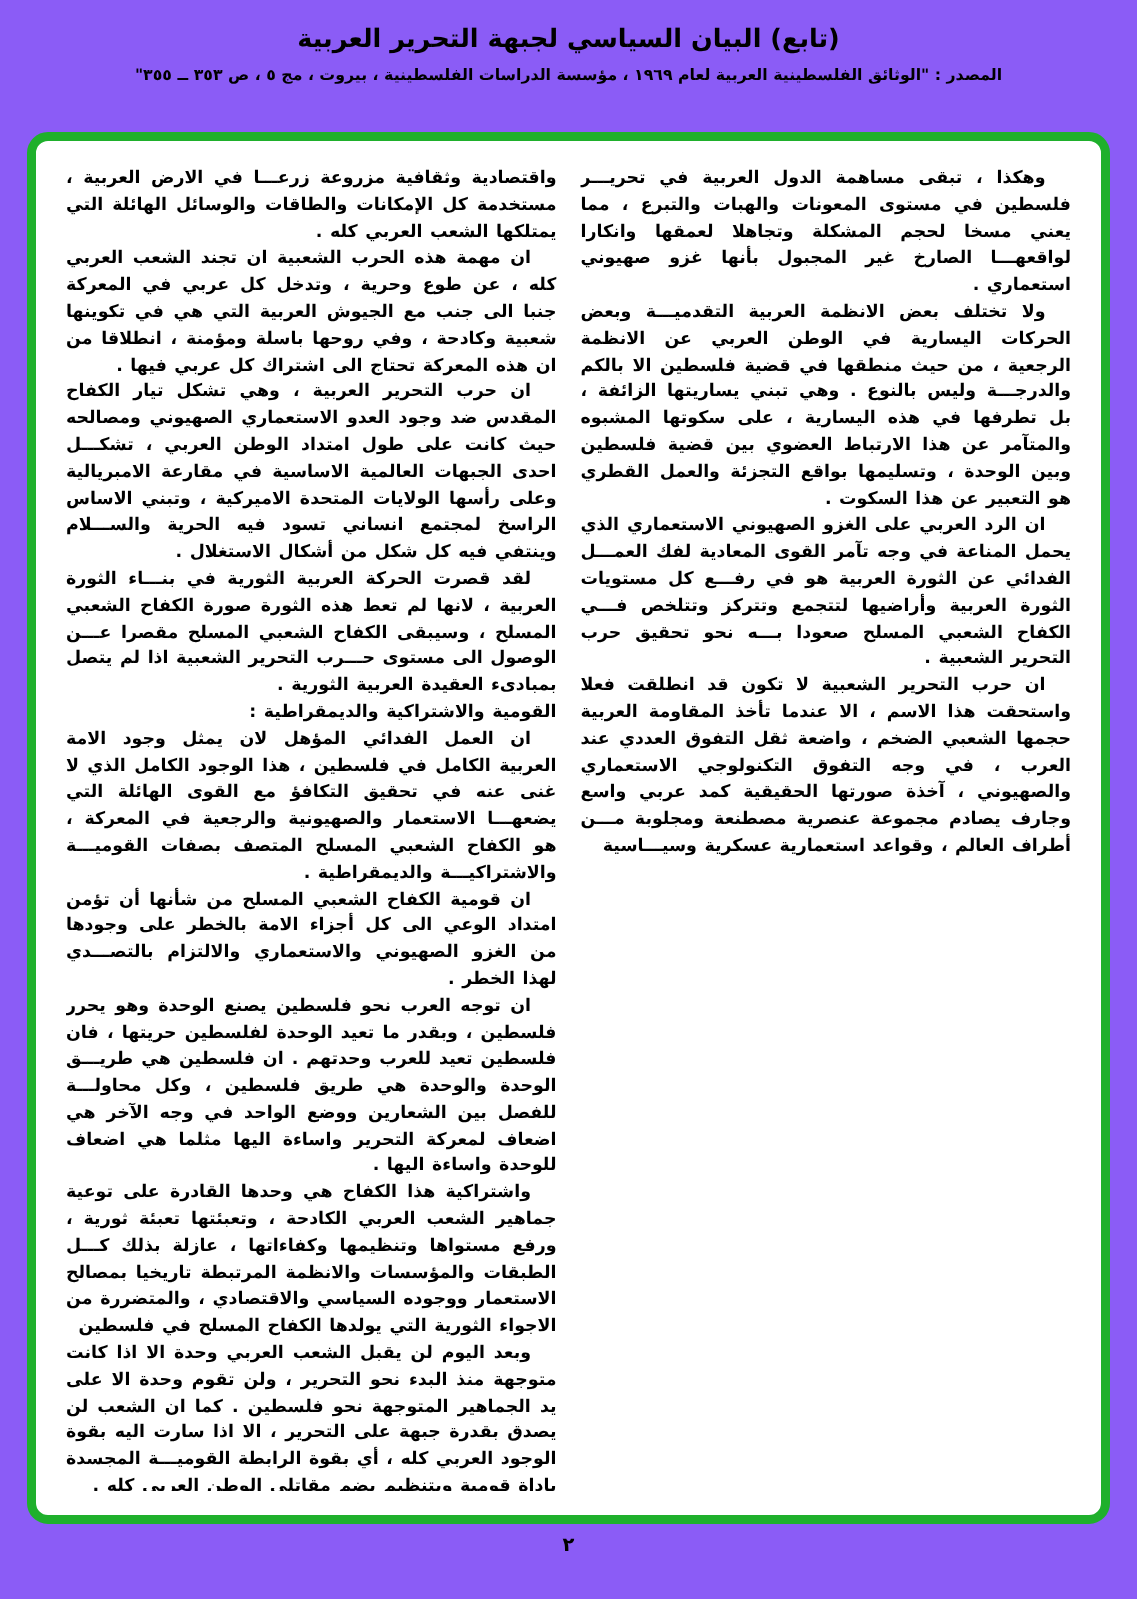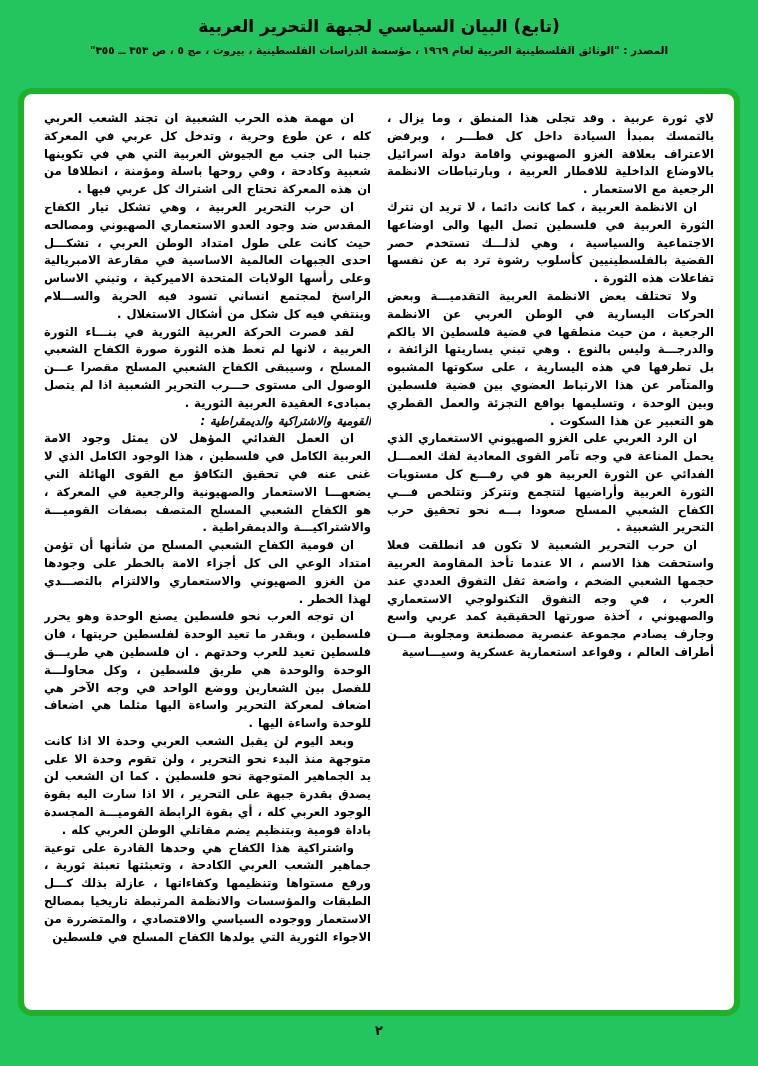--- a/index.html
+++ b/index.html
@@ -8,21 +8,21 @@
     width: 758px;
     height: 1066px;
     background: #ffffff;
     font-family: "DejaVu Sans", sans-serif;
     color: #000;
   }
   .page {
     position: relative;
     width: 758px;
     height: 1066px;
-    background: #22c55e;
+    background: #8b5cf6;
     overflow: hidden;
   }
   .header {
     position: absolute;
     top: 16px;
     left: 0;
     width: 100%;
     text-align: center;
     direction: rtl;
   }
@@ -68,21 +68,20 @@
     text-justify: inter-word;
     direction: rtl;
     word-spacing: 1px;
   }
   .column p.para { text-indent: 17px; }
   .column p.cont { text-indent: 0; }
   .column p.heading {
     text-indent: 0;
     font-weight: 800;
     text-align: right;
-    font-style: italic;
   }
   .page-number {
     position: absolute;
     top: 1023px;
     left: 0;
     width: 100%;
     text-align: center;
     font-size: 13px;
     font-weight: 700;
   }
@@ -93,35 +92,35 @@
 <div class="page">
 
   <div class="header">
     <div class="title">(تابع) البيان السياسي لجبهة التحرير العربية</div>
     <div class="source">المصدر : "الوثائق الفلسطينية العربية لعام ١٩٦٩ ، مؤسسة الدراسات الفلسطينية ، بيروت ، مج ٥ ، ص ٣٥٣ ــ ٣٥٥"</div>
   </div>
 
   <div class="content-box">
     <div class="columns">
       <div class="column">
-          <p class="cont">لاي ثورة عربية . وقد تجلى هذا المنطق ، وما يزال ، بالتمسك بمبدأ السيادة داخل كل قطـــر ، وبرفض الاعتراف بعلاقة الغزو الصهيوني واقامة دولة اسرائيل بالاوضاع الداخلية للاقطار العربية ، وبارتباطات الانظمة الرجعية مع الاستعمار .</p>
-          <p class="para">ان الانظمة العربية ، كما كانت دائما ، لا تريد ان تترك الثورة العربية في فلسطين تصل اليها والى اوضاعها الاجتماعية والسياسية ، وهي لذلـــك تستخدم حصر القضية بالفلسطينيين كأسلوب رشوة ترد به عن نفسها تفاعلات هذه الثورة .</p>
+          <p class="para">وهكذا ، تبقى مساهمة الدول العربية في تحريـــر فلسطين في مستوى المعونات والهبات والتبرع ، مما يعني مسخا لحجم المشكلة وتجاهلا لعمقها وانكارا لواقعهـــا الصارخ غير المجبول بأنها غزو صهيوني استعماري .</p>
           <p class="para">ولا تختلف بعض الانظمة العربية التقدميـــة وبعض الحركات اليسارية في الوطن العربي عن الانظمة الرجعية ، من حيث منطقها في قضية فلسطين الا بالكم والدرجـــة وليس بالنوع . وهي تبني يساريتها الزائفة ، بل تطرفها في هذه اليسارية ، على سكوتها المشبوه والمتآمر عن هذا الارتباط العضوي بين قضية فلسطين وبين الوحدة ، وتسليمها بواقع التجزئة والعمل القطري هو التعبير عن هذا السكوت .</p>
           <p class="para">ان الرد العربي على الغزو الصهيوني الاستعماري الذي يحمل المناعة في وجه تآمر القوى المعادية لفك العمـــل الفدائي عن الثورة العربية هو في رفـــع كل مستويات الثورة العربية وأراضيها لتتجمع وتتركز وتتلخص فـــي الكفاح الشعبي المسلح صعودا بـــه نحو تحقيق حرب التحرير الشعبية .</p>
           <p class="para">ان حرب التحرير الشعبية لا تكون قد انطلقت فعلا واستحقت هذا الاسم ، الا عندما تأخذ المقاومة العربية حجمها الشعبي الضخم ، واضعة ثقل التفوق العددي عند العرب ، في وجه التفوق التكنولوجي الاستعماري والصهيوني ، آخذة صورتها الحقيقية كمد عربي واسع وجارف يصادم مجموعة عنصرية مصطنعة ومجلوبة مـــن أطراف العالم ، وقواعد استعمارية عسكرية وسيـــاسية</p>
         </div>
       <div class="column">
+          <p class="cont">واقتصادية وثقافية مزروعة زرعـــا في الارض العربية ، مستخدمة كل الإمكانات والطاقات والوسائل الهائلة التي يمتلكها الشعب العربي كله .</p>
           <p class="para">ان مهمة هذه الحرب الشعبية ان تجند الشعب العربي كله ، عن طوع وحرية ، وتدخل كل عربي في المعركة جنبا الى جنب مع الجيوش العربية التي هي في تكوينها شعبية وكادحة ، وفي روحها باسلة ومؤمنة ، انطلاقا من ان هذه المعركة تحتاج الى اشتراك كل عربي فيها .</p>
           <p class="para">ان حرب التحرير العربية ، وهي تشكل تيار الكفاح المقدس ضد وجود العدو الاستعماري الصهيوني ومصالحه حيث كانت على طول امتداد الوطن العربي ، تشكـــل احدى الجبهات العالمية الاساسية في مقارعة الامبريالية وعلى رأسها الولايات المتحدة الاميركية ، وتبني الاساس الراسخ لمجتمع انساني تسود فيه الحرية والســـلام وينتفي فيه كل شكل من أشكال الاستغلال .</p>
           <p class="para">لقد قصرت الحركة العربية الثورية في بنـــاء الثورة العربية ، لانها لم تعط هذه الثورة صورة الكفاح الشعبي المسلح ، وسيبقى الكفاح الشعبي المسلح مقصرا عـــن الوصول الى مستوى حـــرب التحرير الشعبية اذا لم يتصل بمبادىء العقيدة العربية الثورية .</p>
           <p class="heading">القومية والاشتراكية والديمقراطية :</p>
           <p class="para">ان العمل الفدائي المؤهل لان يمثل وجود الامة العربية الكامل في فلسطين ، هذا الوجود الكامل الذي لا غنى عنه في تحقيق التكافؤ مع القوى الهائلة التي يضعهـــا الاستعمار والصهيونية والرجعية في المعركة ، هو الكفاح الشعبي المسلح المتصف بصفات القوميـــة والاشتراكيـــة والديمقراطية .</p>
           <p class="para">ان قومية الكفاح الشعبي المسلح من شأنها أن تؤمن امتداد الوعي الى كل أجزاء الامة بالخطر على وجودها من الغزو الصهيوني والاستعماري والالتزام بالتصـــدي لهذا الخطر .</p>
           <p class="para">ان توجه العرب نحو فلسطين يصنع الوحدة وهو يحرر فلسطين ، وبقدر ما تعيد الوحدة لفلسطين حريتها ، فان فلسطين تعيد للعرب وحدتهم . ان فلسطين هي طريـــق الوحدة والوحدة هي طريق فلسطين ، وكل محاولـــة للفصل بين الشعارين ووضع الواحد في وجه الآخر هي اضعاف لمعركة التحرير واساءة اليها مثلما هي اضعاف للوحدة واساءة اليها .</p>
+          <p class="para">واشتراكية هذا الكفاح هي وحدها القادرة على توعية جماهير الشعب العربي الكادحة ، وتعبئتها تعبئة ثورية ، ورفع مستواها وتنظيمها وكفاءاتها ، عازلة بذلك كـــل الطبقات والمؤسسات والانظمة المرتبطة تاريخيا بمصالح الاستعمار ووجوده السياسي والاقتصادي ، والمتضررة من الاجواء الثورية التي يولدها الكفاح المسلح في فلسطين</p>
           <p class="para">وبعد اليوم لن يقبل الشعب العربي وحدة الا اذا كانت متوجهة منذ البدء نحو التحرير ، ولن تقوم وحدة الا على يد الجماهير المتوجهة نحو فلسطين . كما ان الشعب لن يصدق بقدرة جبهة على التحرير ، الا اذا سارت اليه بقوة الوجود العربي كله ، أي بقوة الرابطة القوميـــة المجسدة باداة قومية وبتنظيم يضم مقاتلي الوطن العربي كله .</p>
-          <p class="para">واشتراكية هذا الكفاح هي وحدها القادرة على توعية جماهير الشعب العربي الكادحة ، وتعبئتها تعبئة ثورية ، ورفع مستواها وتنظيمها وكفاءاتها ، عازلة بذلك كـــل الطبقات والمؤسسات والانظمة المرتبطة تاريخيا بمصالح الاستعمار ووجوده السياسي والاقتصادي ، والمتضررة من الاجواء الثورية التي يولدها الكفاح المسلح في فلسطين</p>
         </div>
     </div>
   </div>
 
   <div class="page-number">٢</div>
 
 </div>
 
 </body></html>

